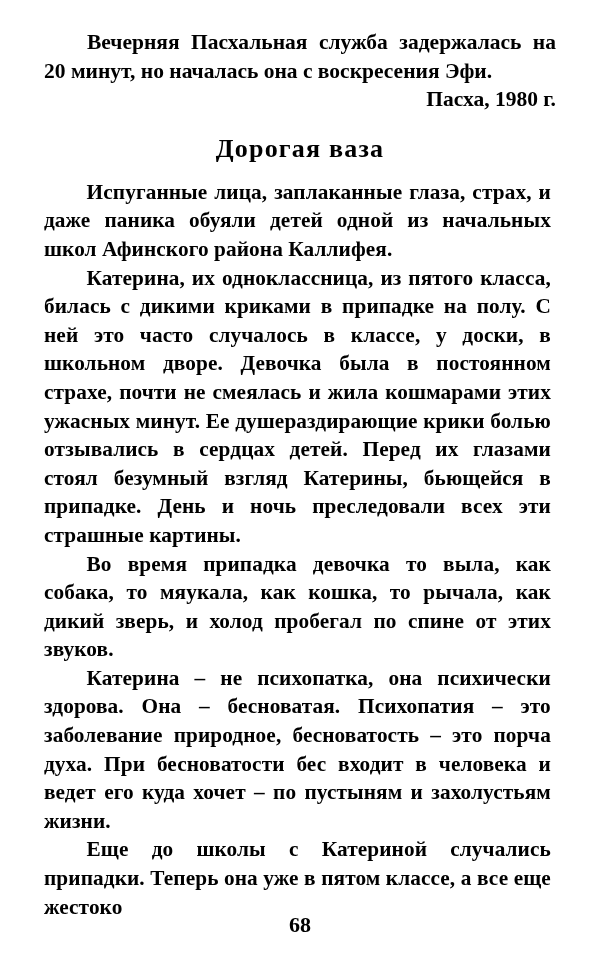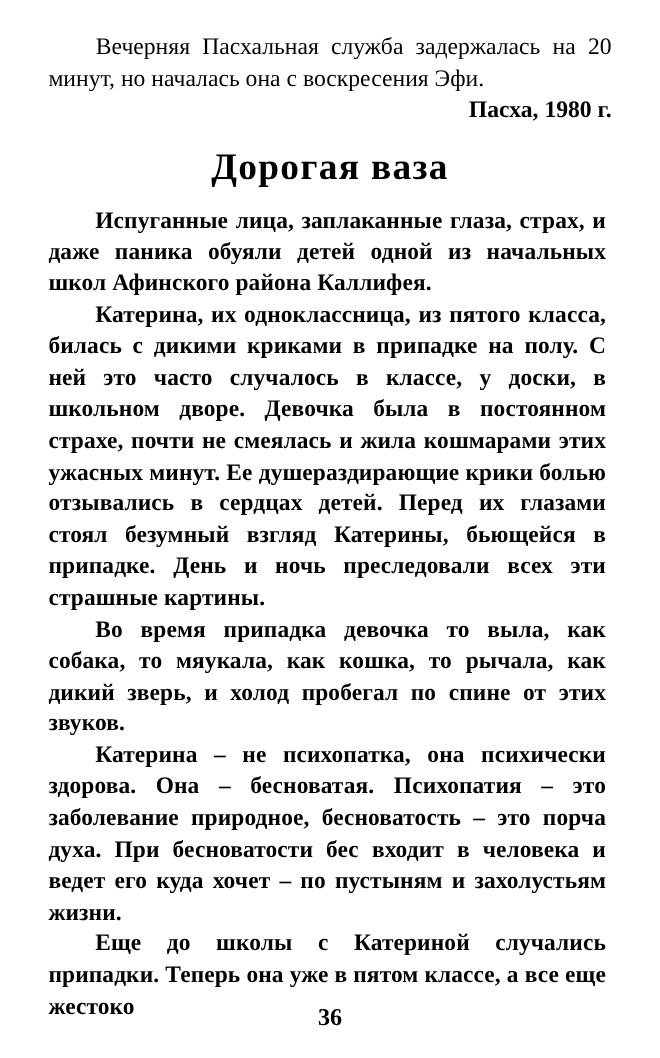--- a/index.html
+++ b/index.html
@@ -32,31 +32,31 @@
     font-stretch: condensed;
     transform: scaleX(0.99);
     transform-origin: left center;
   }
   .lead-open {
     font-size: 21.5px;
     line-height: 1.33;
     text-align: justify;
     text-indent: 2.0em;
     margin: 0;
-    font-weight: 400;
+    font-weight: 700;
   }
   .signature {
     font-size: 21.5px;
     line-height: 1.33;
     text-align: right;
     margin: 0 0 14px 0;
     font-weight: 600;
   }
   .heading {
-    font-size: 34px;
+    font-size: 26px;
     font-weight: bold;
     text-align: center;
     margin: 20px 0 14px 0;
     letter-spacing: 1.2px;
   }
   .folio {
     position: absolute;
     left: 0;
     right: 0;
     bottom: 24px;
@@ -80,15 +80,15 @@
   <h2 class="heading">Дорогая ваза</h2>
 
   <div class="body-block">
     <p class="para">Испуганные лица, заплаканные глаза, страх, и даже паника обуяли детей одной из начальных школ Афинского района Каллифея.</p>
     <p class="para">Катерина, их одноклассница, из пятого класса, билась с дикими криками в припадке на полу. С ней это часто случалось в классе, у доски, в школьном дворе. Девочка была в постоянном страхе, почти не смеялась и жила кошмарами этих ужасных минут. Ее душераздирающие крики болью отзывались в сердцах детей. Перед их глазами стоял безумный взгляд Катерины, бьющейся в припадке. День и ночь преследовали всех эти страшные картины.</p>
     <p class="para">Во время припадка девочка то выла, как собака, то мяукала, как кошка, то рычала, как дикий зверь, и холод пробегал по спине от этих звуков.</p>
     <p class="para">Катерина – не психопатка, она психически здорова. Она – бесноватая. Психопатия – это заболевание природное, бесноватость – это порча духа. При бесноватости бес входит в человека и ведет его куда хочет – по пустыням и захолустьям жизни.</p>
     <p class="para">Еще до школы с Катериной случались припадки. Теперь она уже в пятом классе, а все еще жестоко</p>
   </div>
 
-  <div class="folio">36</div>
+  <div class="folio">68</div>
 
 </div>
 
 </body></html>

